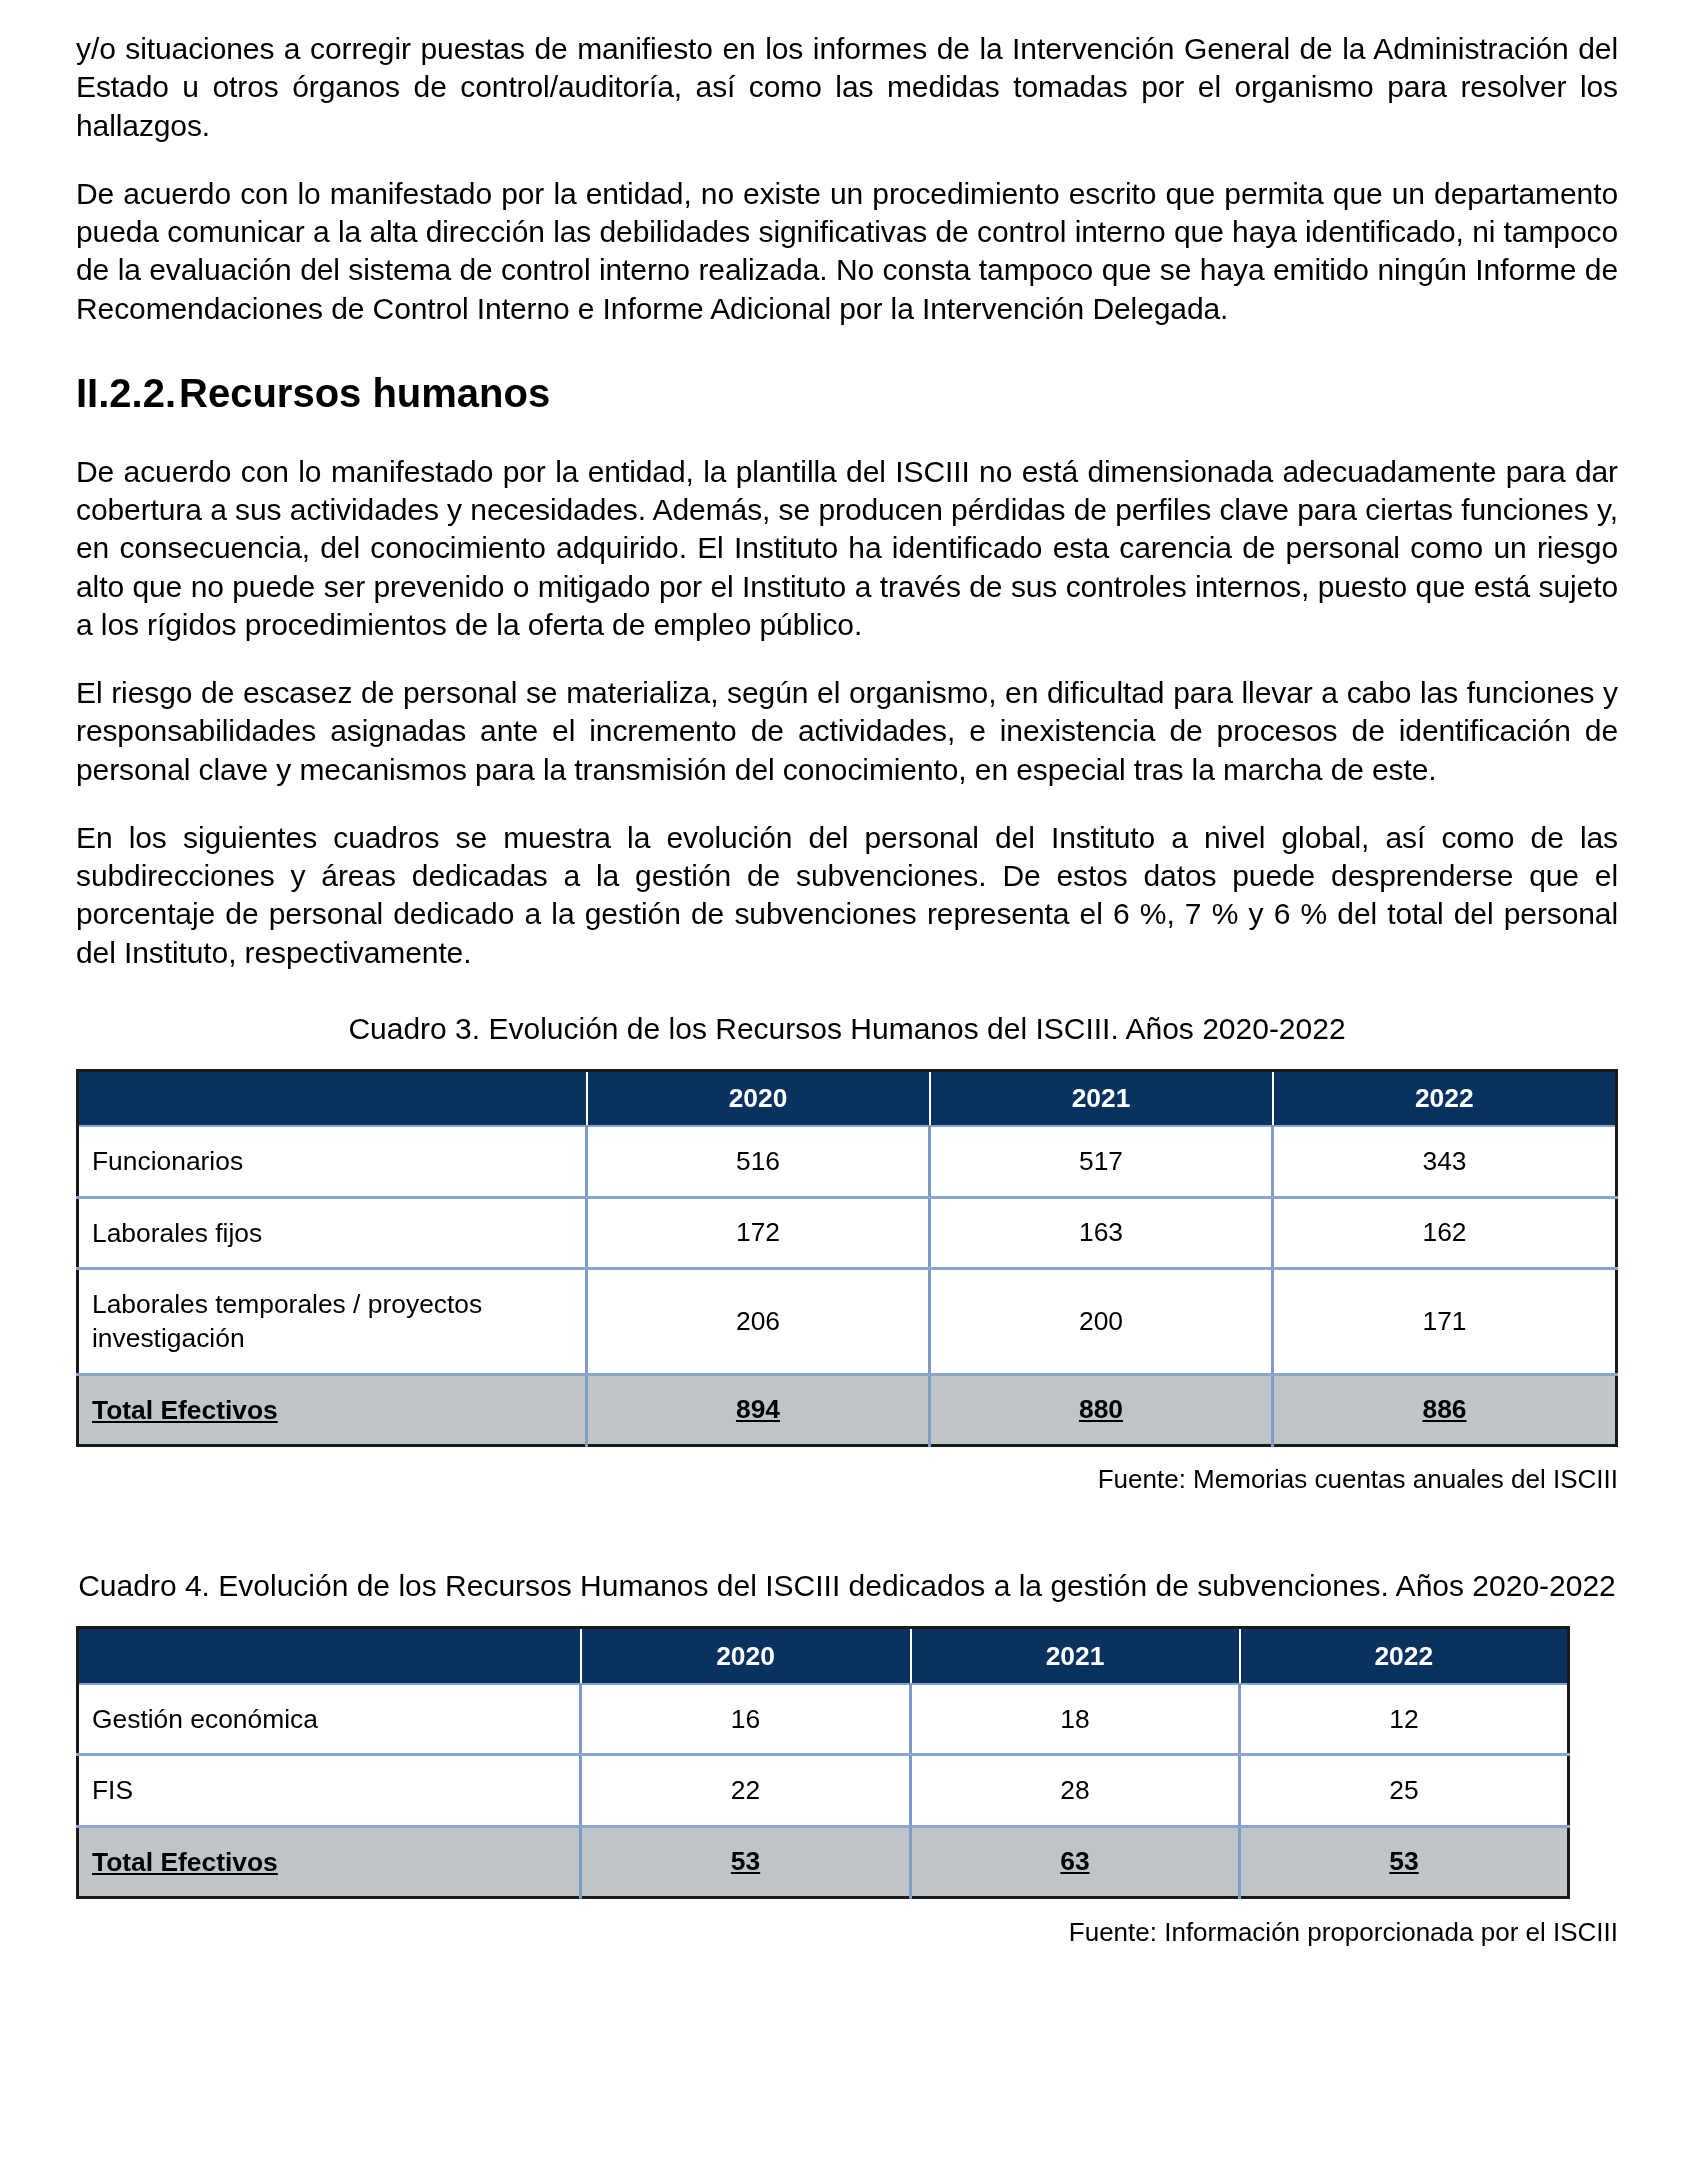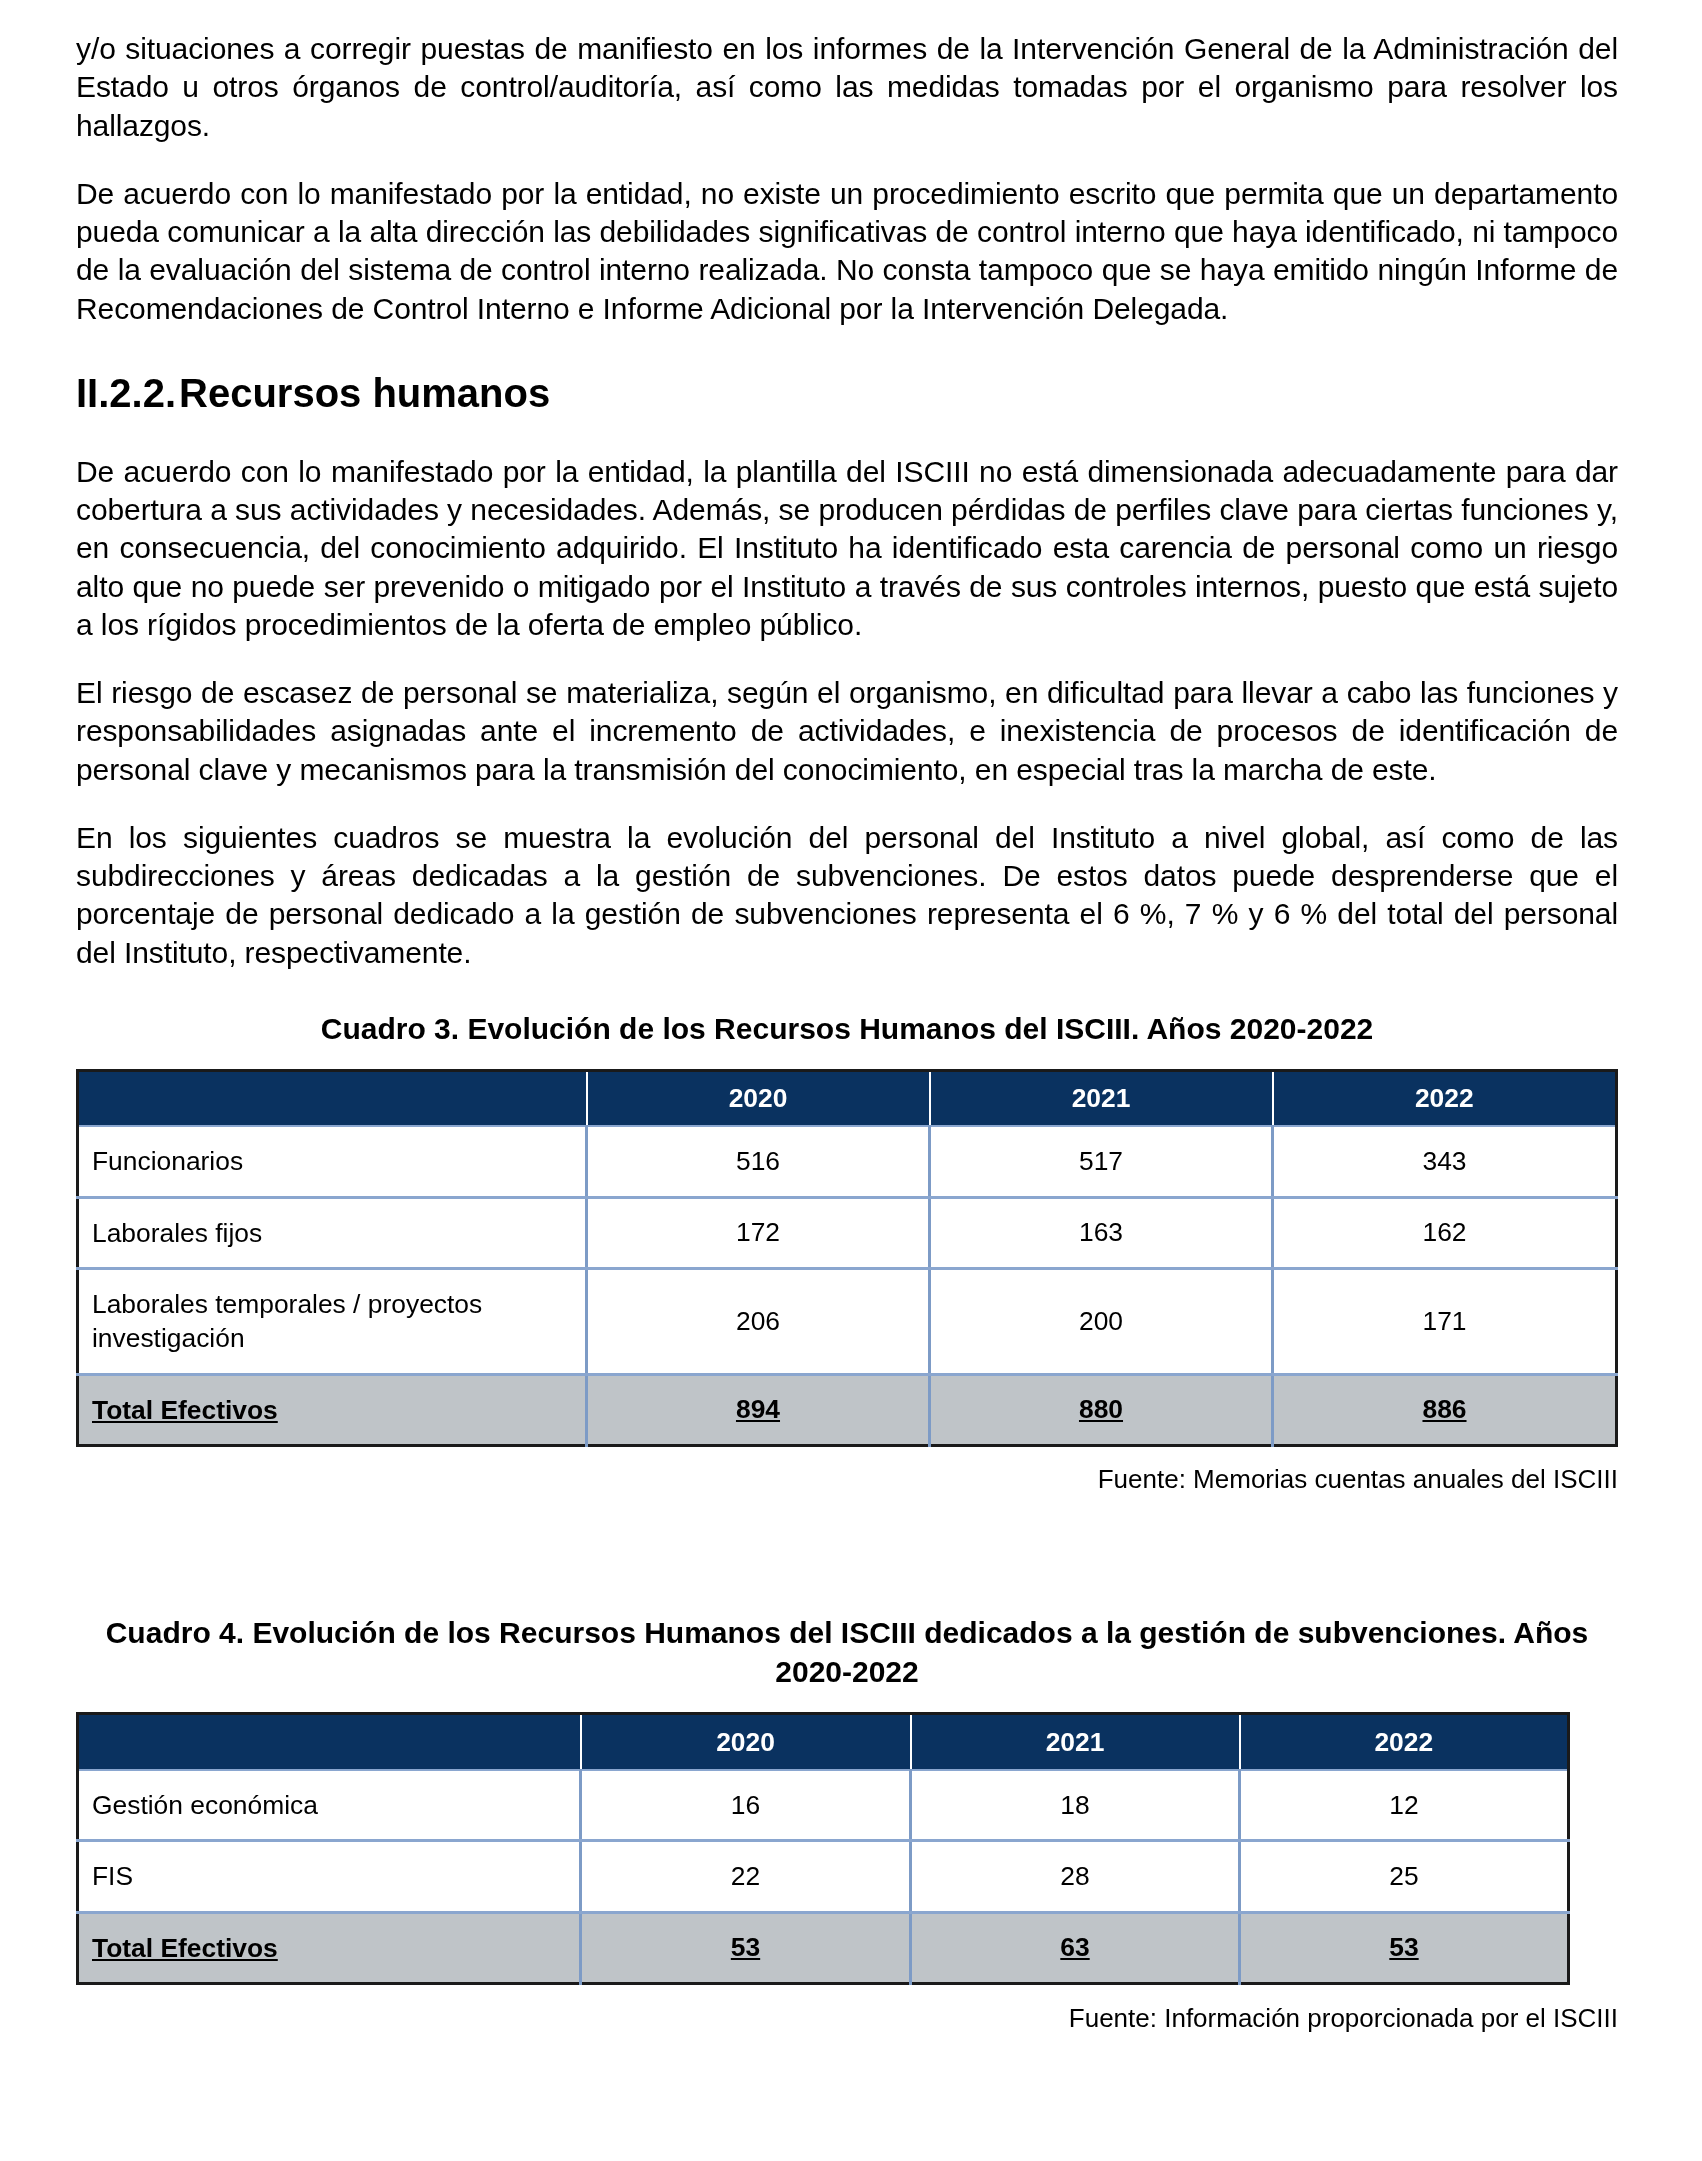--- a/index.html
+++ b/index.html
@@ -47,27 +47,27 @@
   .section-heading .sec-num {
     width: 103px;
     flex: 0 0 103px;
   }
   .section-heading .sec-title { flex: 1 1 auto; }
 
   
   .table-caption {
     margin: 0 0 21px 0;
     font-size: 30px;
-    font-weight: bold;
+    font-weight: normal;
     text-align: center;
     line-height: 1.3;
     color: #000000;
   }
   .caption-gap-top-1 { margin-top: 37px; }
-  .caption-gap-top-2 { margin-top: 118px; }
+  .caption-gap-top-2 { margin-top: 71px; }
 
   
   table.data-table {
     border-collapse: collapse;
     table-layout: fixed;
     border: 3.2px solid #1a1a1a;
     font-size: 26px;
     color: #000000;
     background: #ffffff;
   }

